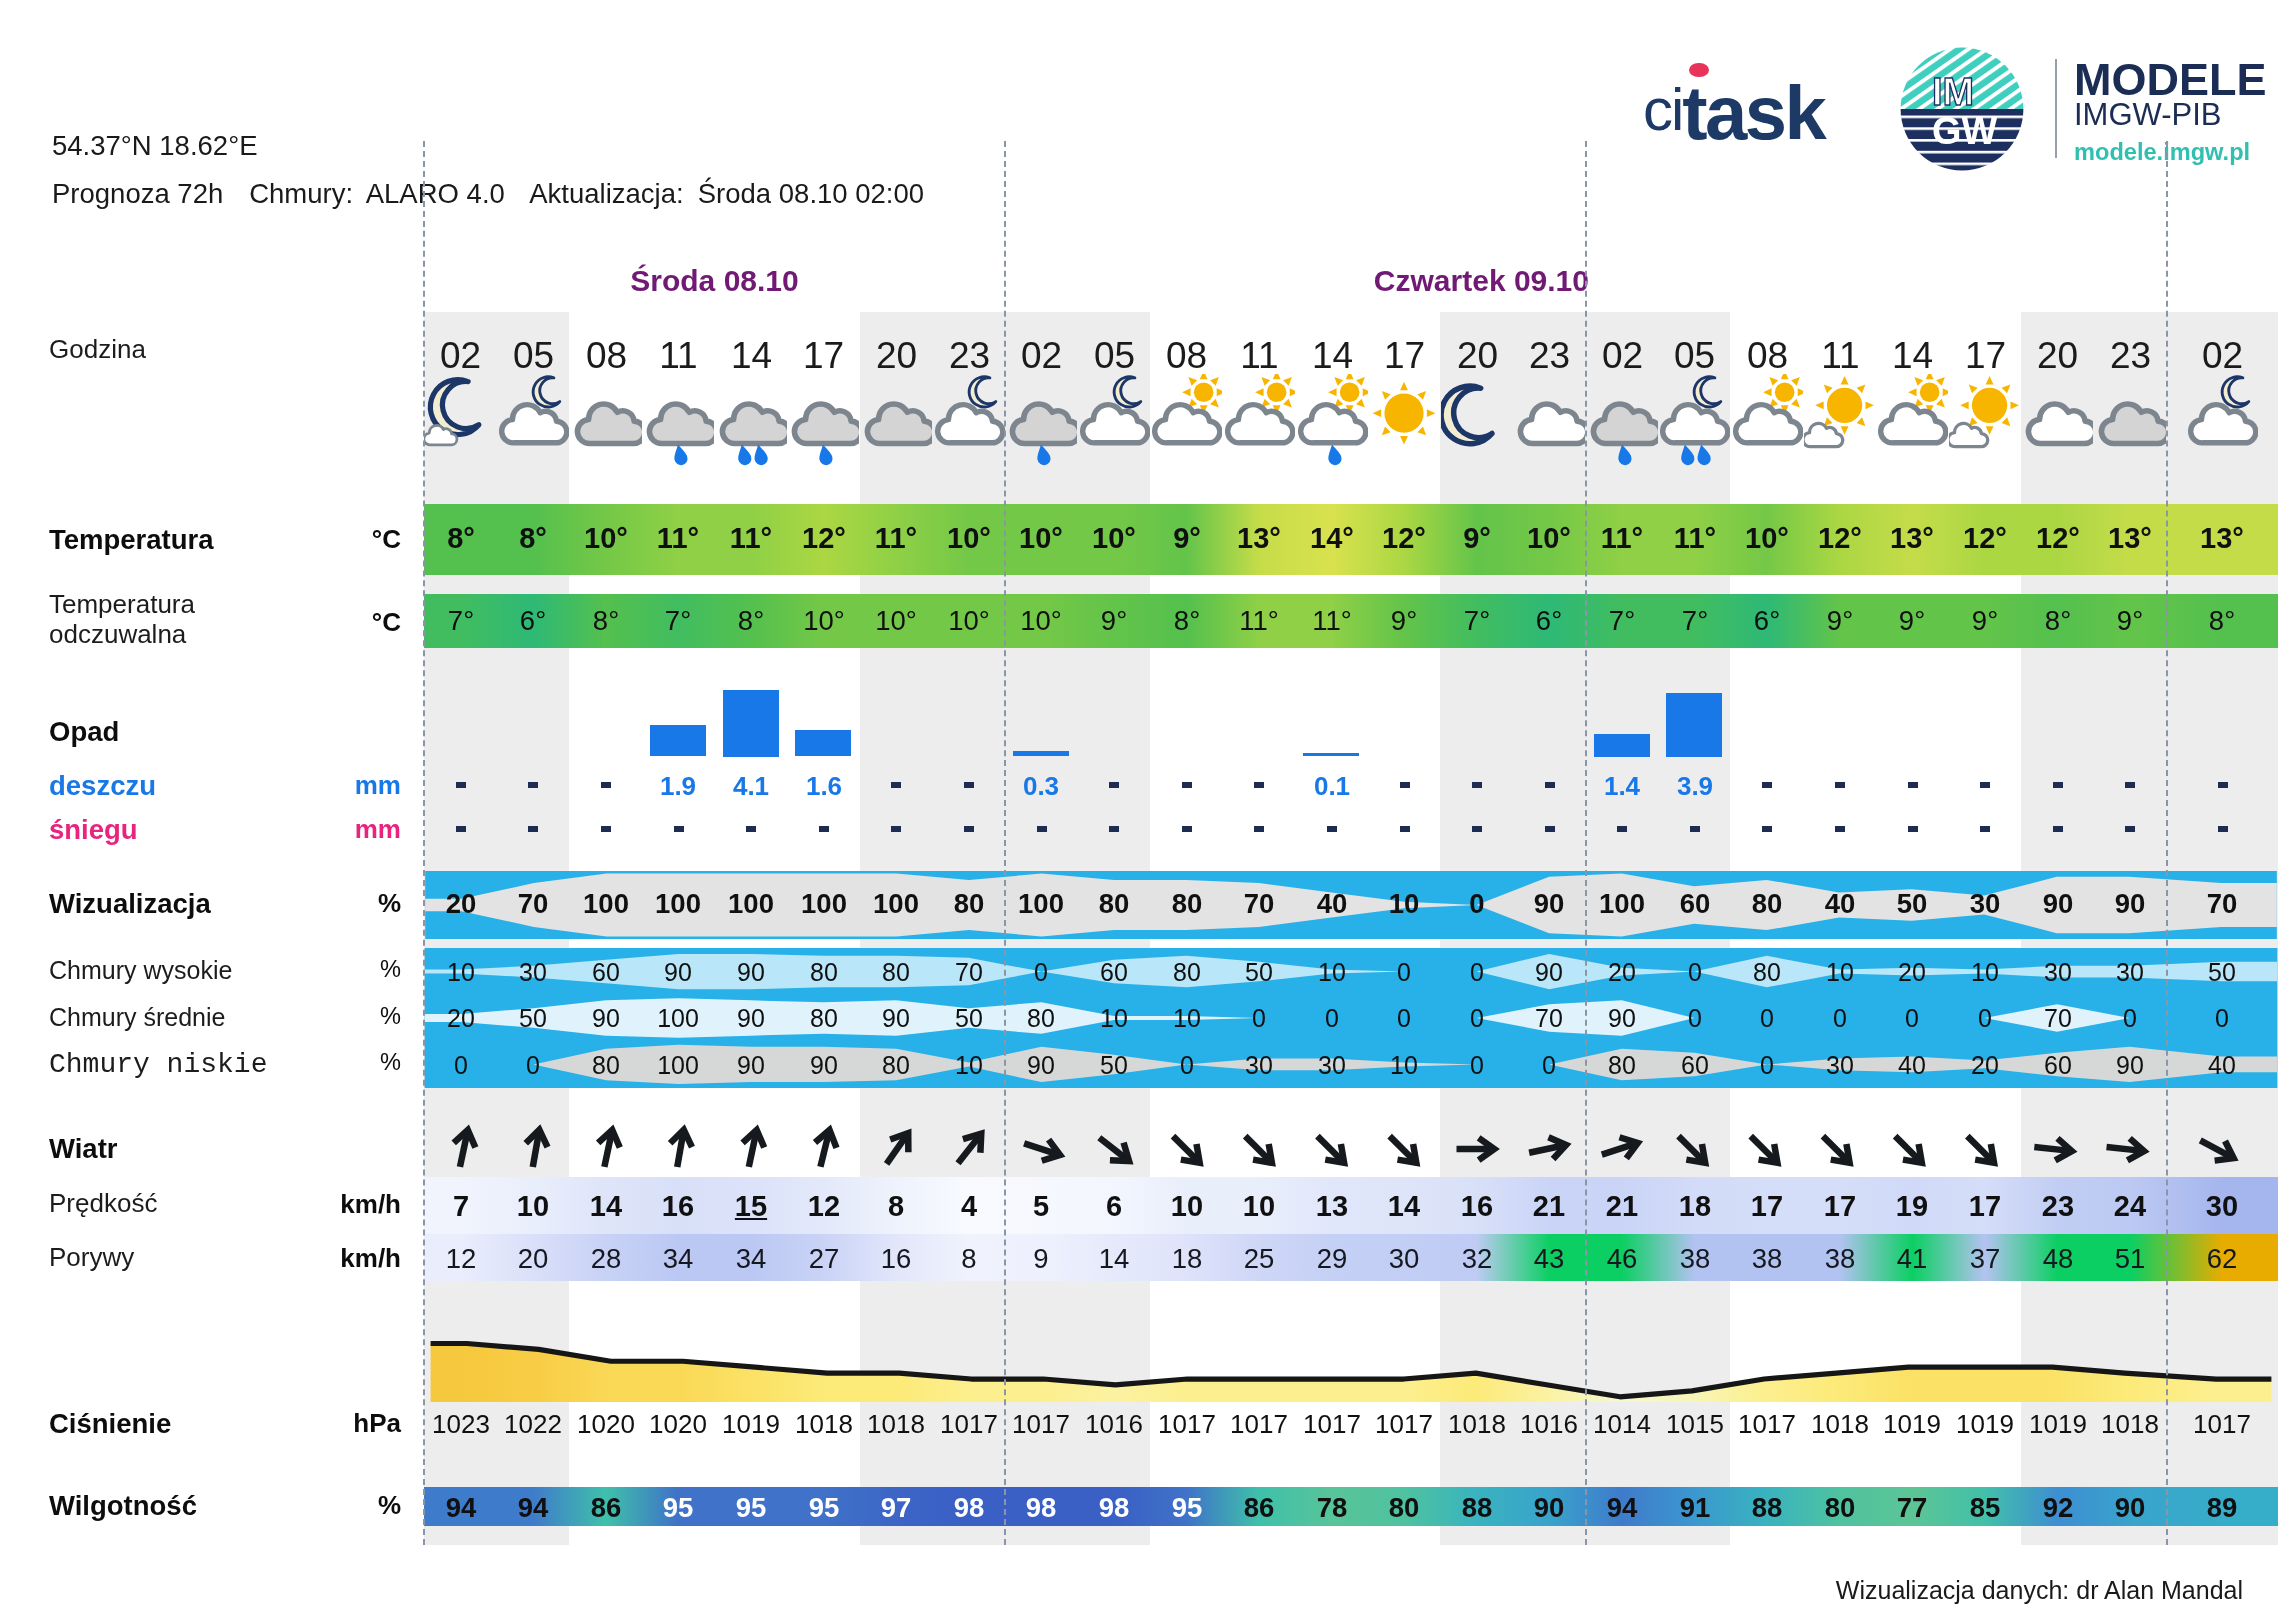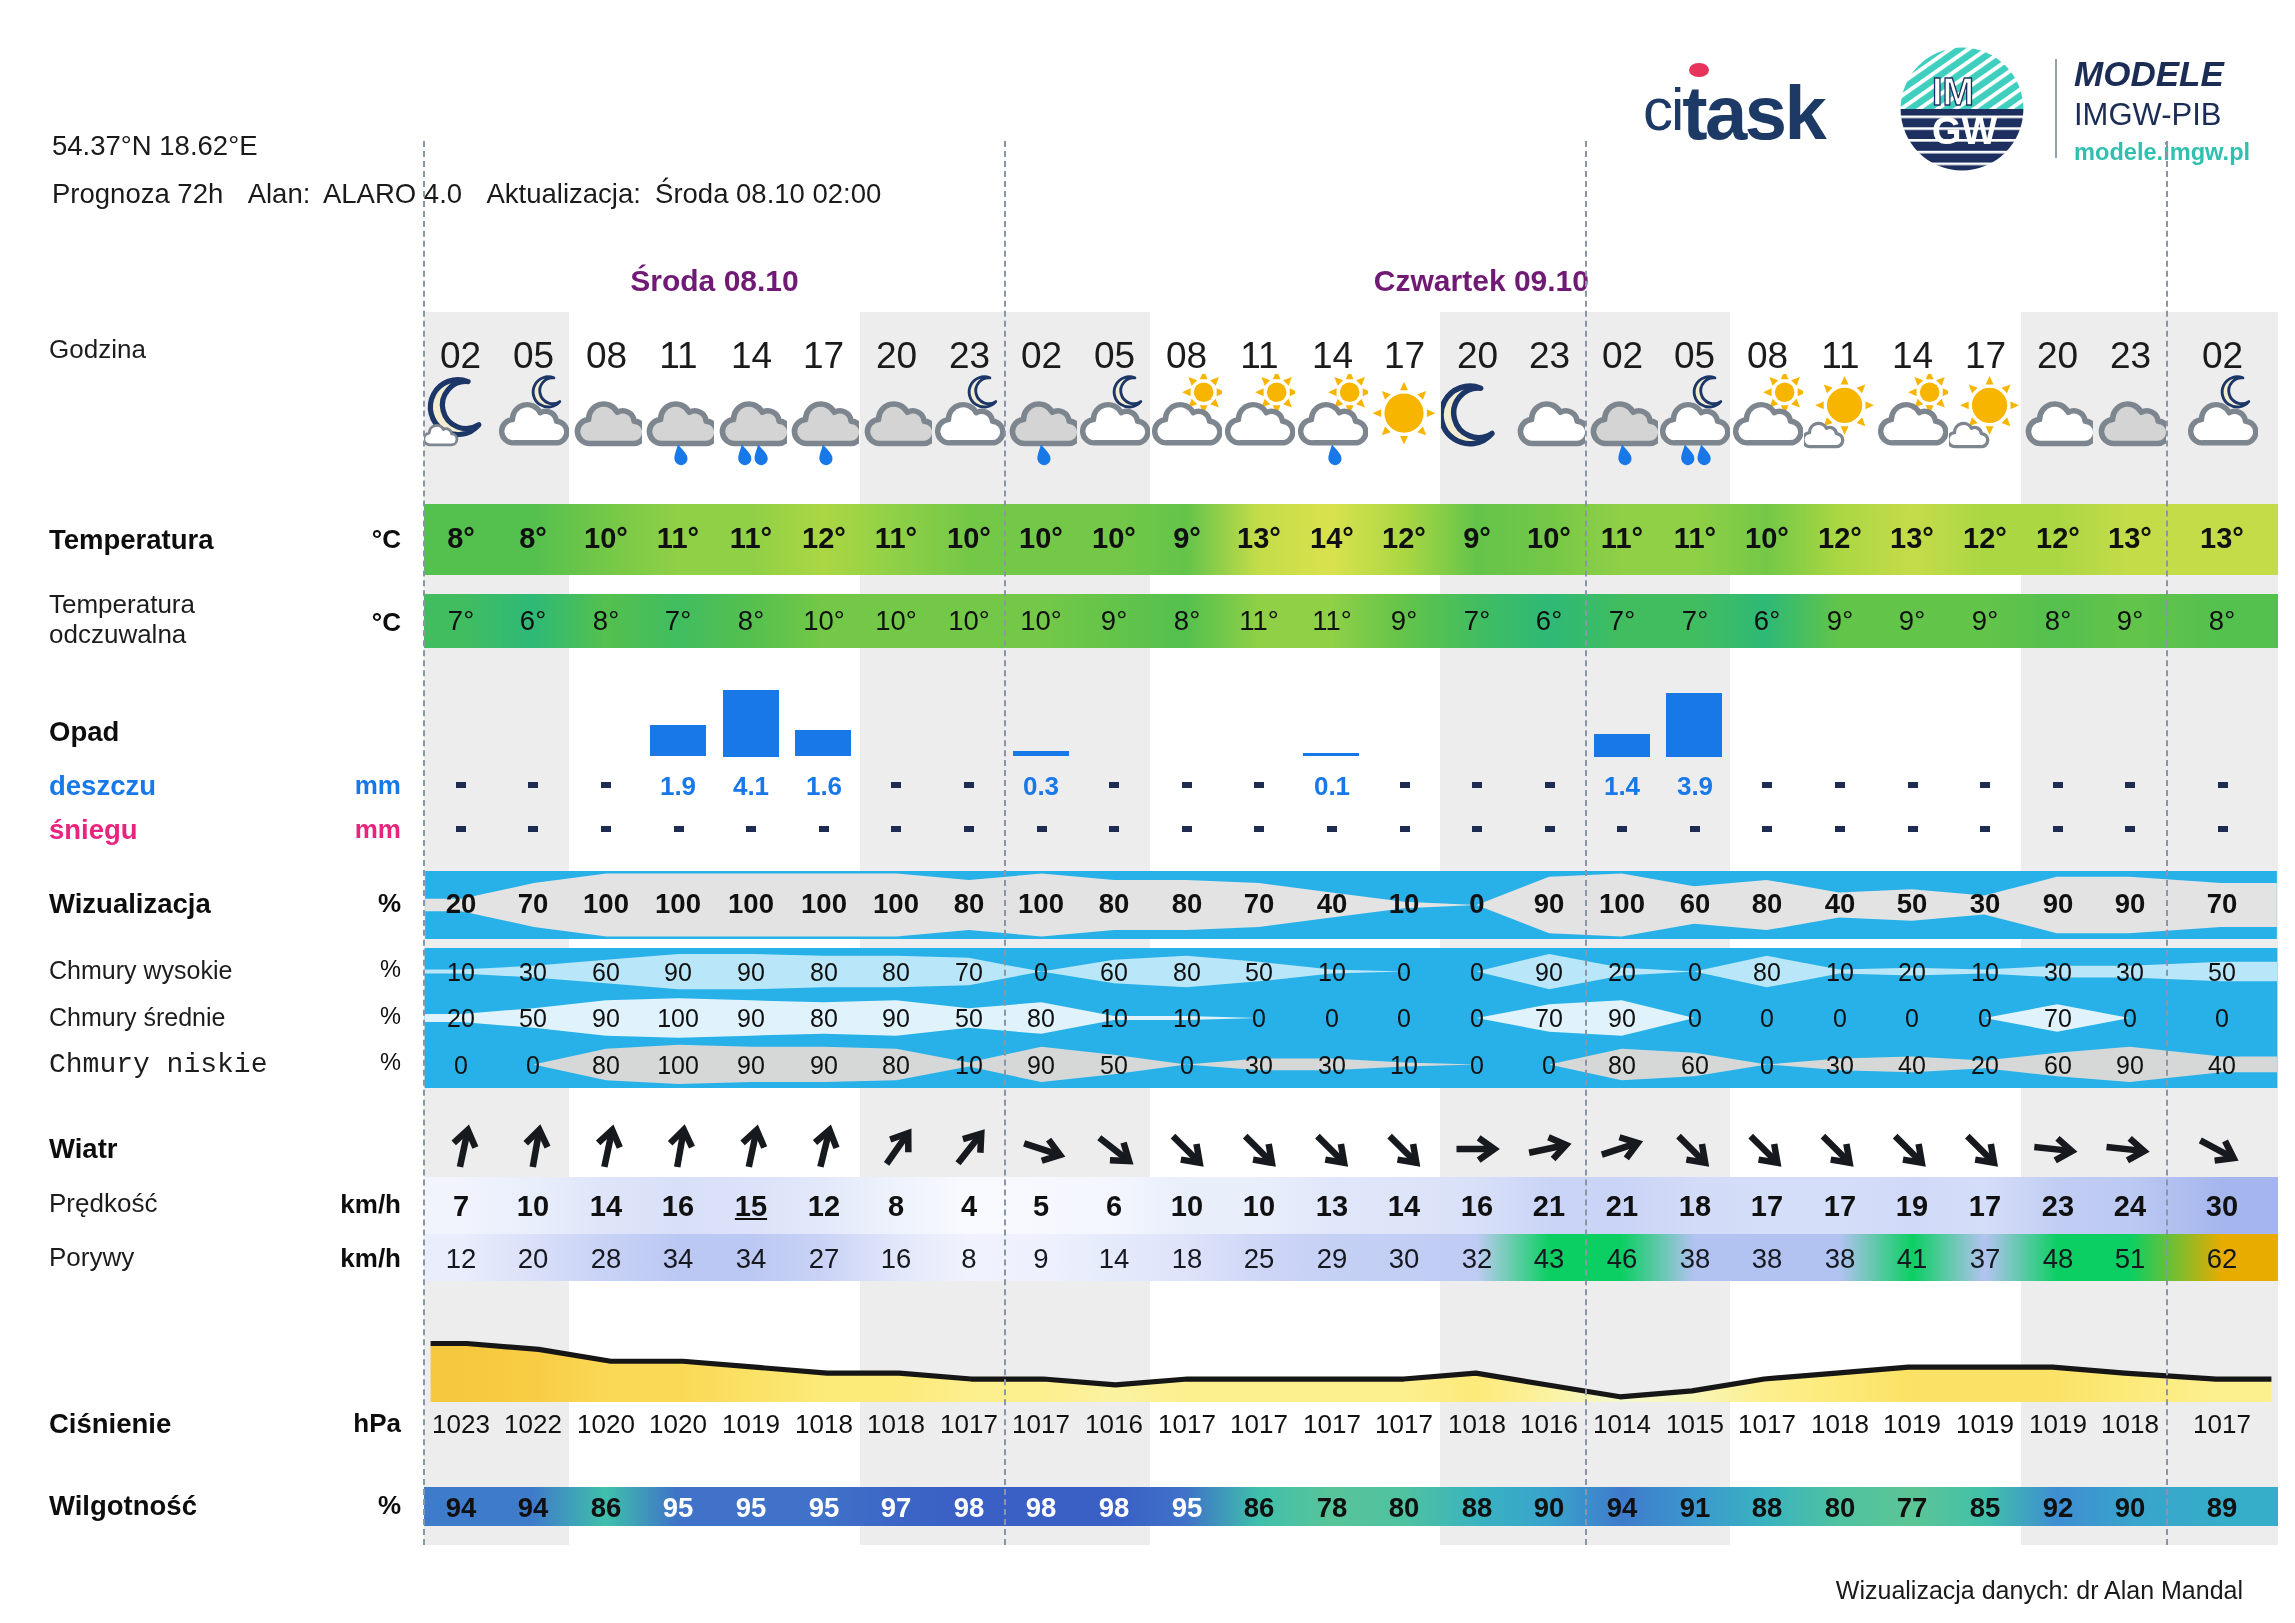--- a/index.html
+++ b/index.html
@@ -35,34 +35,34 @@
   .c-rain{color:#1878e8;}
   .c-snow{color:#e8247e;}
   .iconsvg{position:absolute;z-index:12;}
   .chartsvg{position:absolute;z-index:6;}
   
   .citask{position:absolute;left:1643px;top:60px;color:#1d3a66;z-index:30;}
   .citask .ci{font-size:60px;font-weight:400;letter-spacing:-2px;position:relative;}
   .citask .task{font-size:76px;font-weight:700;letter-spacing:-2.6px;position:relative;top:9.2px;}
   .cidot{position:absolute;left:1689px;top:63px;width:19.6px;height:14.4px;background:#e8335a;border-radius:50%;z-index:31;}
   .divider{position:absolute;left:2055px;top:59px;width:2px;height:99px;background:#9aa0ab;z-index:30;}
-  .modele1{position:absolute;left:2074px;top:54px;font-size:35px;font-weight:700;color:#1b2c55;z-index:30;font-style:italic;}
+  .modele1{position:absolute;left:2074px;top:54px;font-size:45px;font-weight:700;color:#1b2c55;z-index:30;}
   .modele2{position:absolute;left:2074px;top:97px;font-size:31px;font-weight:400;color:#1b2c55;z-index:30;}
   .modele3{position:absolute;left:2074px;top:139px;font-size:23.6px;font-weight:700;color:#2fc0b0;z-index:30;}
   .footer{position:absolute;right:52px;top:1576px;font-size:25px;font-weight:400;color:#1a1a1a;z-index:30;}
 </style>
 </head>
 <body>
 
 <div id="stage">
 
   <div class="coords">54.37°N  18.62°E</div>
   <div class="meta">
     <span>Prognoza 72h</span>
-    <span style="margin-right:6.5px;">Alan:</span>
+    <span style="margin-right:6.5px;">Chmury:</span>
     <span>ALARO 4.0</span>
     <span style="margin-right:6.5px;">Aktualizacja:</span>
     <span>Środa 08.10 02:00</span>
   </div>
 
   <div class="citask"><span class="ci">ci</span><span class="task">task</span></div>
   <div class="cidot"></div>
   <svg class="abs" style="left:1898px;top:45px;z-index:30;" width="128" height="128" viewBox="0 0 196 196">
     <defs>
       <pattern id="pdiag" width="16" height="16" patternUnits="userSpaceOnUse" patternTransform="rotate(55)">

